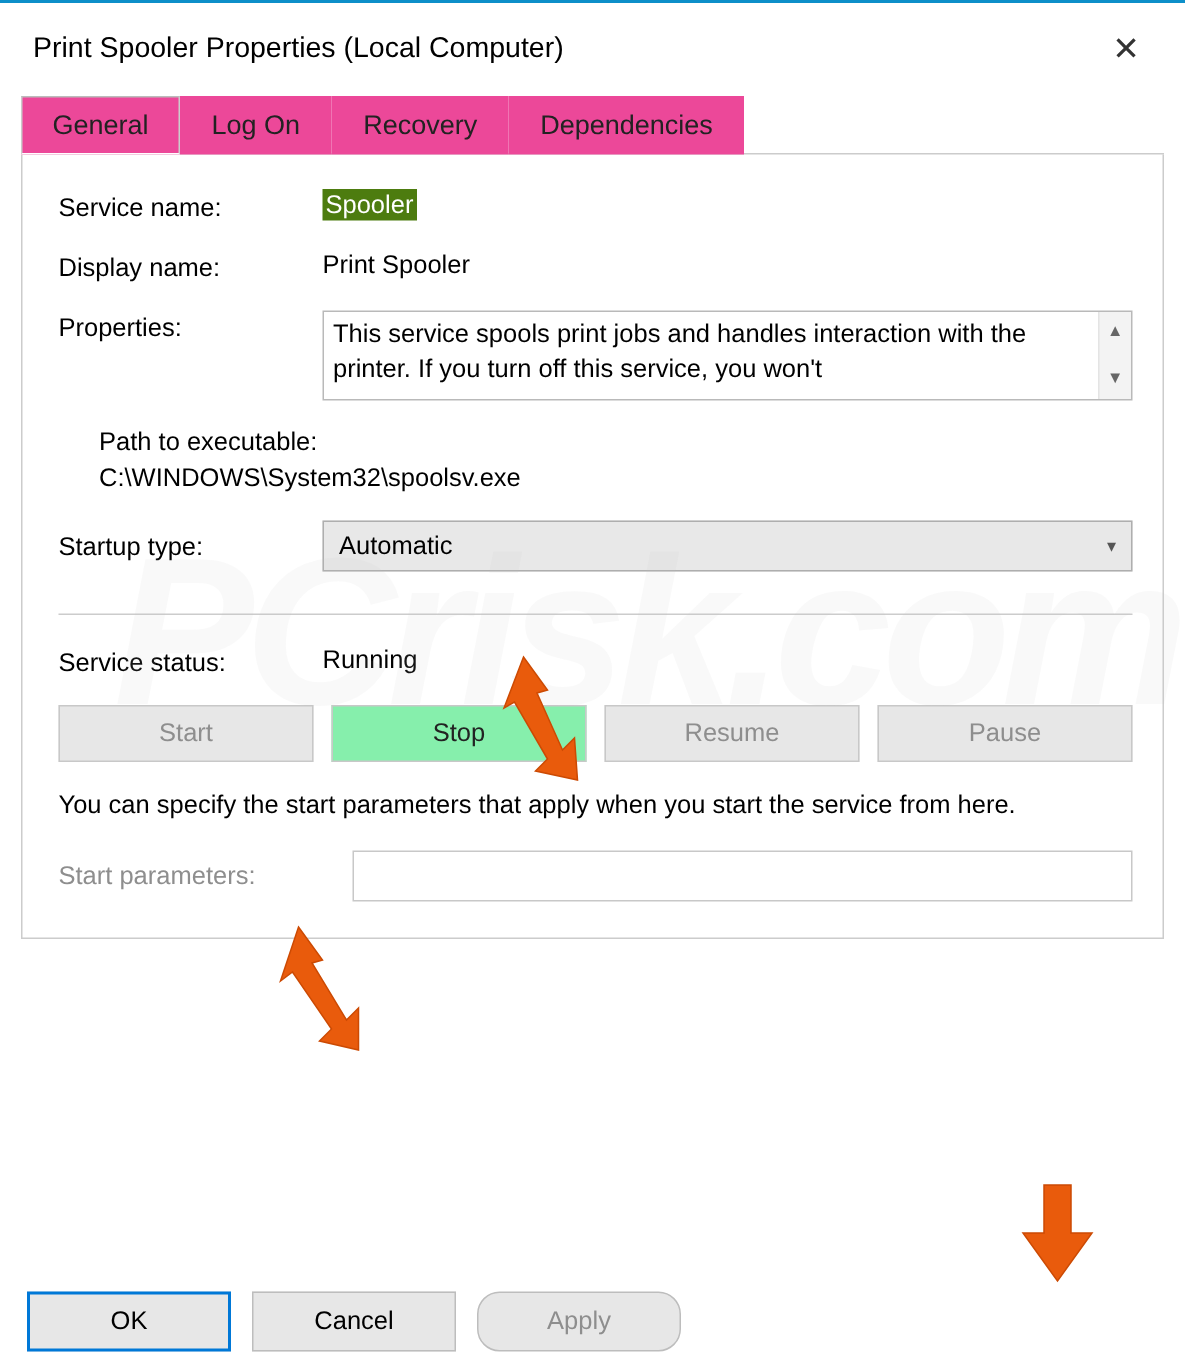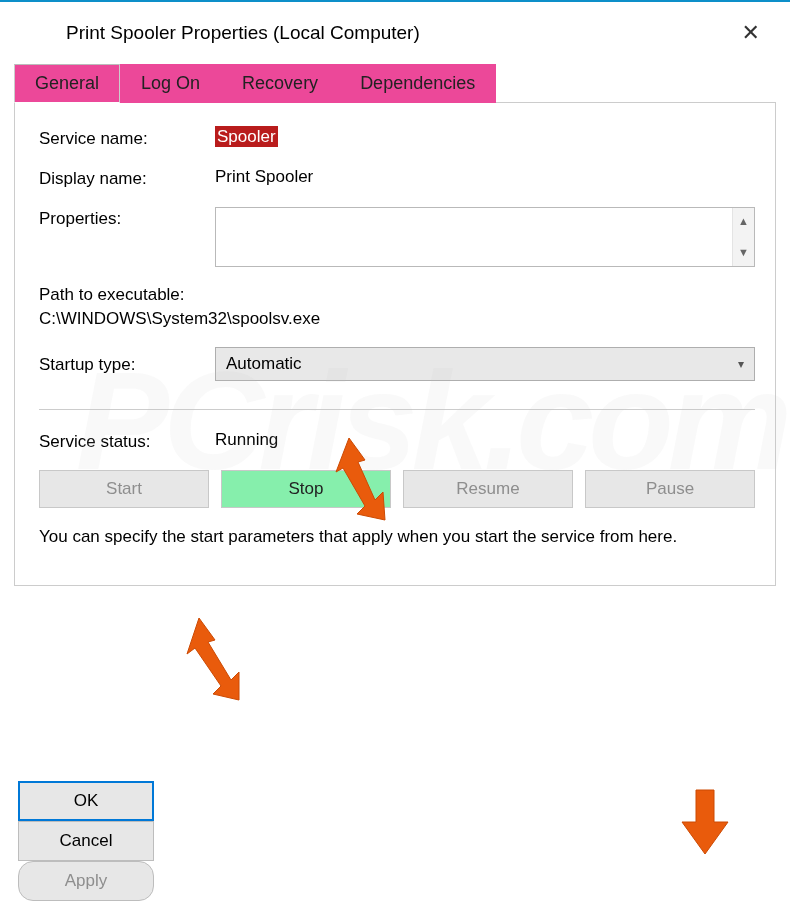--- a/index.html
+++ b/index.html
@@ -13,21 +13,20 @@
     height: 913px;
     position: relative;
     overflow: hidden;
     border-top: 2px solid #0d8fc9;
   }
   .titlebar {
     display: flex;
     align-items: center;
     justify-content: space-between;
     padding: 16px 22px 16px 22px;
-    margin-left: 44px;
   }
   .title {
     font-size: 19px;
     color: #000;
   }
   .close-x {
     font-size: 22px;
     color: #333;
     line-height: 1;
     padding: 4px 8px;
@@ -63,21 +62,21 @@
     align-items: flex-start;
     margin-bottom: 18px;
   }
   .label-col {
     width: 176px;
     flex-shrink: 0;
     padding-top: 2px;
   }
   .val-col { flex: 1; }
   .sel-text {
-    background: #b91c1c;
+    background: #4d7c0f;
     color: #fff;
     padding: 1px 2px;
   }
   .desc-box {
     width: 100%;
     border: 1px solid #b9b9b9;
     background: #fff;
     padding: 4px 6px;
     position: relative;
     font-size: 17px;
@@ -91,21 +90,21 @@
     background: #f3f3f3;
     display: flex;
     flex-direction: column;
     justify-content: space-between;
     align-items: center;
     font-size: 11px;
     color: #666;
     padding: 6px 0;
   }
   .path-block { margin-bottom: 18px; }
-  .path-block div { margin-bottom: 4px; }
+  .path-block div { margin-bottom: 4px; margin-left: 27px; }
   .select {
     width: 100%;
     height: 34px;
     border: 1px solid #aeaeae;
     background: #e8e8e8;
     display: flex;
     align-items: center;
     justify-content: space-between;
     padding: 0 10px;
     font-size: 17px;
@@ -148,23 +147,22 @@
     height: 34px;
     border: 1px solid #c8c8c8;
     background: #fff;
   }
   .footer {
     position: absolute;
     left: 0; right: 0;
     bottom: 12px;
     display: flex;
     justify-content: flex-start;
-    gap: 0;
+    gap: 14px;
     padding: 0 18px;
-    flex-direction: column;
   }
   .fbtn {
     width: 136px;
     height: 40px;
     border: 1px solid #bdbdbd;
     background: #e7e7e7;
     display: flex;
     align-items: center;
     justify-content: center;
     font-size: 17px;
@@ -219,20 +217,21 @@
 
   <div class="row">
     <div class="label-col">Display name:</div>
     <div class="val-col">Print Spooler</div>
   </div>
 
   <div class="row">
     <div class="label-col">Properties:</div>
     <div class="val-col">
       <div class="desc-box" style="height:60px">
+        <span style="display:block;padding-right:24px">This service spools print jobs and handles interaction with the printer.  If you turn off this service, you won't</span>
         <div class="desc-scroll">
           <span>▲</span>
           <span>▼</span>
         </div>
       </div>
     </div>
   </div>
 
   <div class="path-block">
     <div>Path to executable:</div>
@@ -258,20 +257,24 @@
 
   <div class="btnrow4">
     <div class="btn4 disabled">Start</div>
     <div class="btn4">Stop</div>
     <div class="btn4 disabled">Resume</div>
     <div class="btn4 disabled">Pause</div>
   </div>
 
   <div class="note">You can specify the start parameters that apply when you start the service from here.</div>
 
+  <div class="params-row">
+    <div class="lbl">Start parameters:</div>
+    <div class="box"></div>
+  </div>
 </div>
 
 <div class="footer">
   <div class="fbtn ok">OK</div>
   <div class="fbtn">Cancel</div>
   <div class="fbtn disabled">Apply</div>
 </div>
 
 <div class="arrow" style="left:325px; top:430px; width:72px; height:90px;">
   <svg viewBox="0 0 72 90" width="72" height="90">

